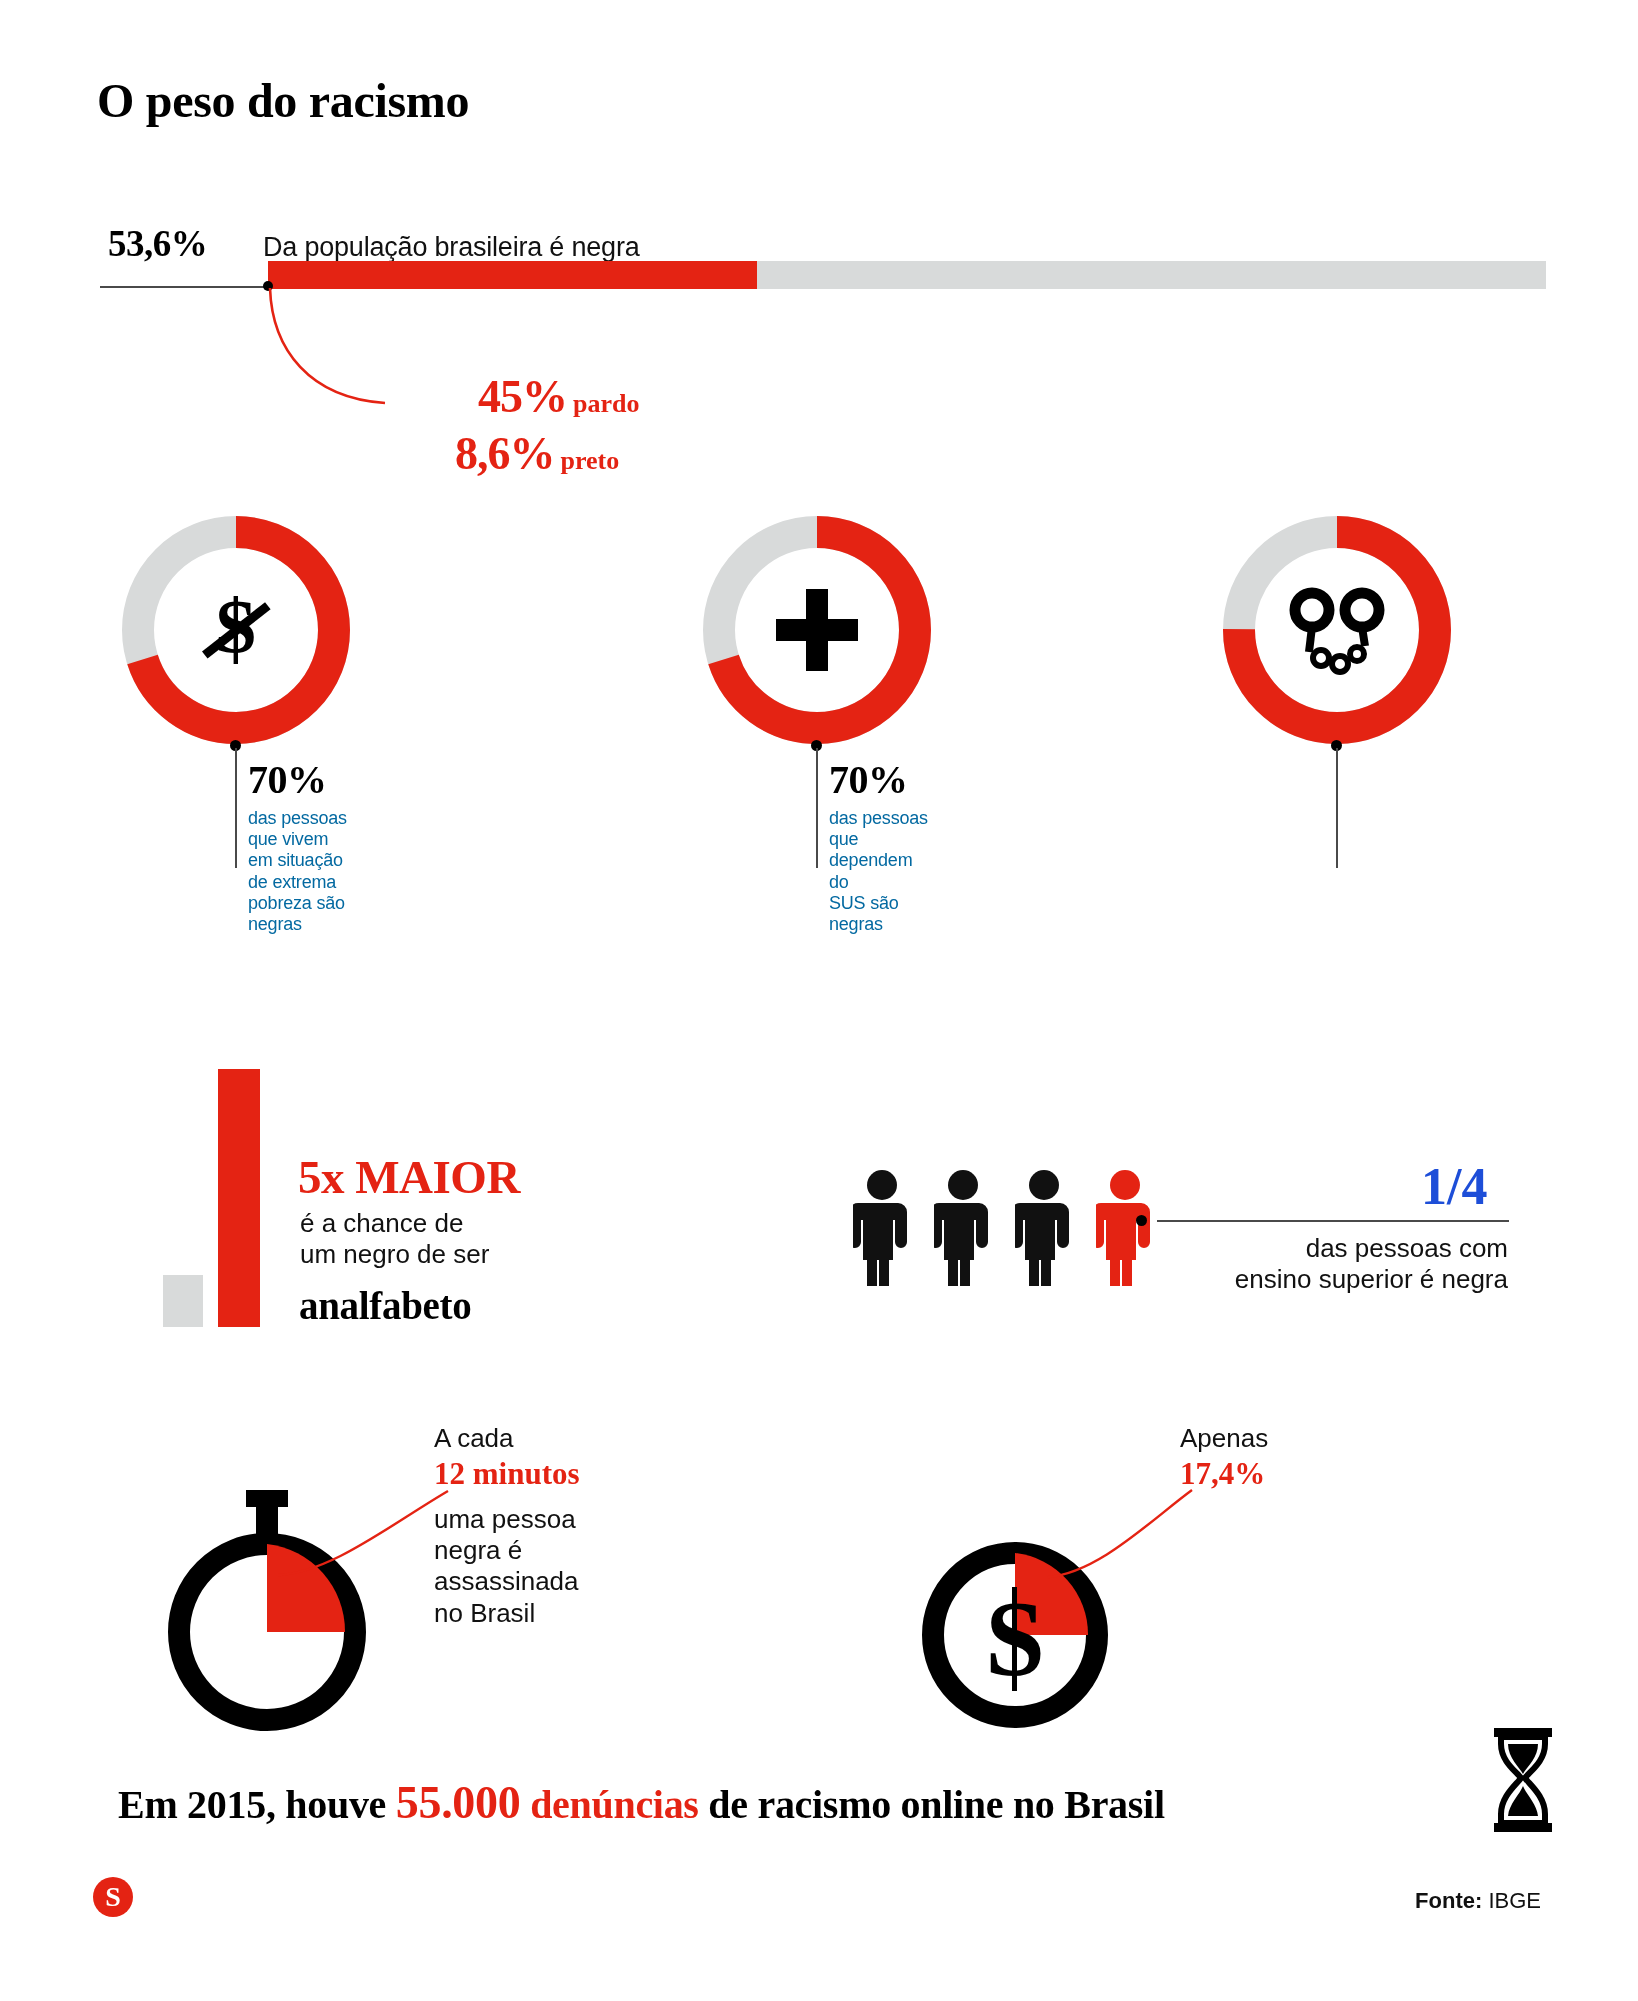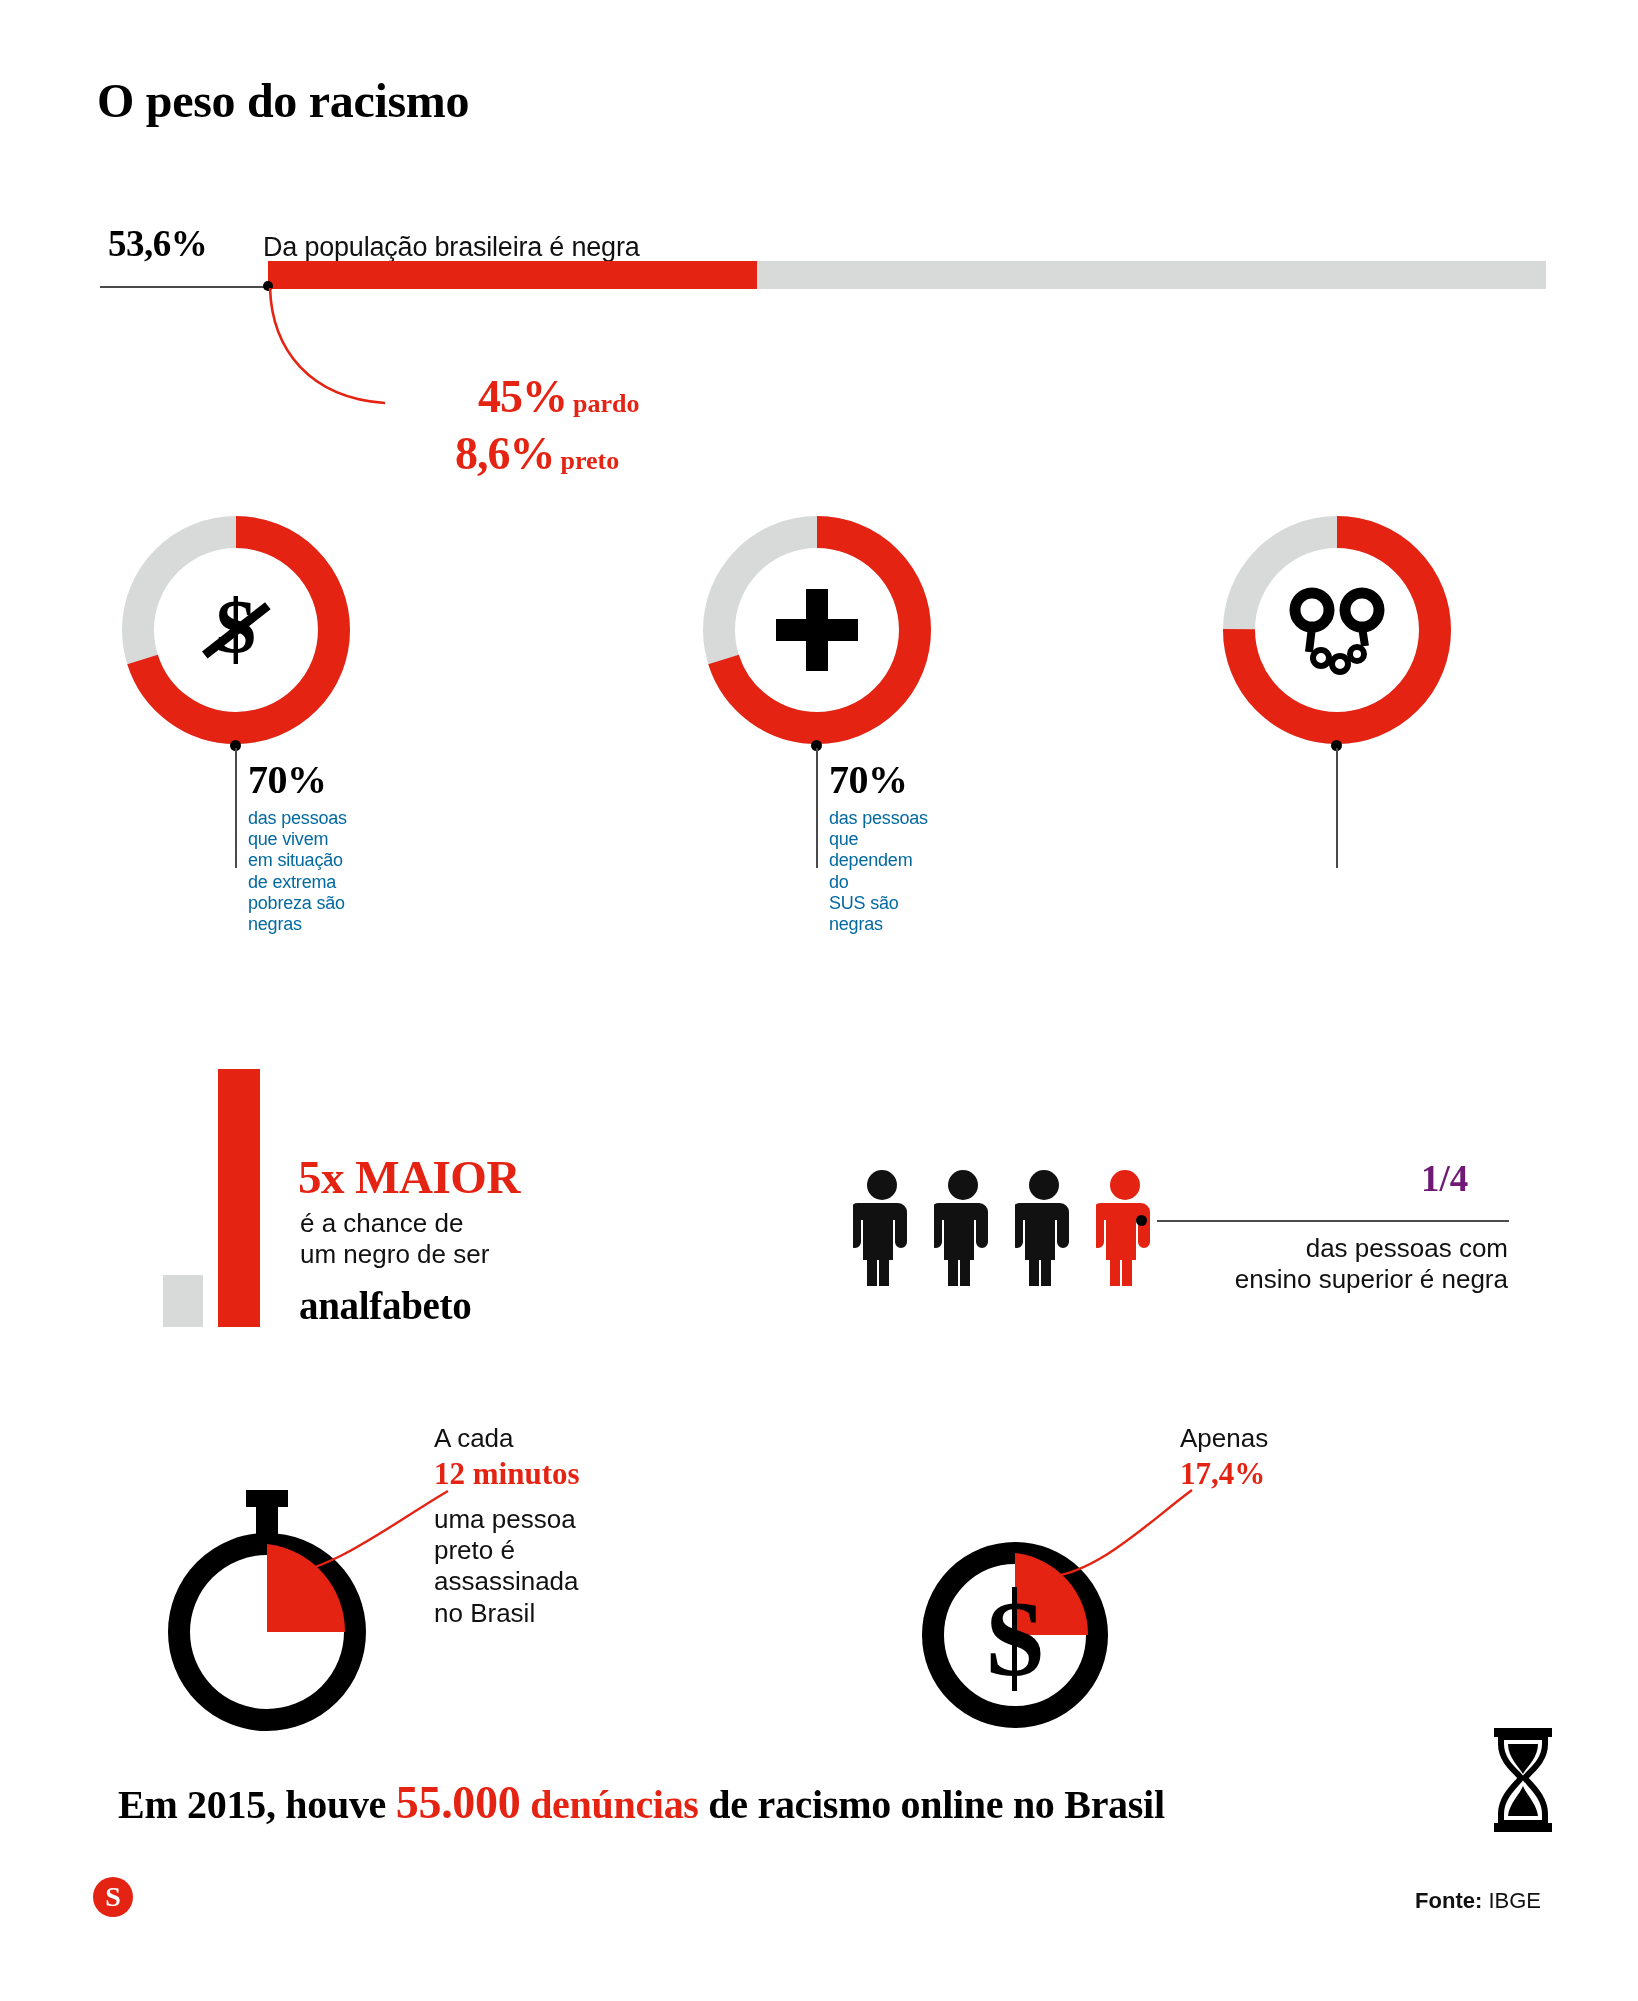--- a/index.html
+++ b/index.html
@@ -98,21 +98,21 @@
     font-size:39px;color:#000;letter-spacing:-0.3px;
   }
 
   
   #people{position:absolute;left:853px;top:1168px;display:flex;gap:23px;}
   #people svg{display:block;}
   #frac-line{position:absolute;left:1157px;top:1220px;width:352px;height:2px;background:#4a4a4a;}
   #frac-dot{position:absolute;left:1136px;top:1215px;width:11px;height:11px;border-radius:50%;background:#000;}
   #frac{
     position:absolute;left:1421px;top:1157px;
-    font-family:"Liberation Serif", serif;font-weight:bold;font-size:37px;color:#701a75;
+    font-family:"Liberation Serif", serif;font-weight:bold;font-size:52px;color:#1d4ed8;
   }
   #frac-text{
     position:absolute;left:1188px;top:1233px;
     font-size:26px;line-height:1.2;color:#111;text-align:right;width:320px;
   }
 
   
   #stopwatch{position:absolute;left:150px;top:1490px;}
   #sw-text{position:absolute;left:434px;top:1423px;width:240px;}
   #dollarcircle{position:absolute;left:915px;top:1535px;}
@@ -274,21 +274,21 @@
     <path d="M117,142 L117,54 A88,88 0 0 1 195,142 Z" fill="#e42313"></path>
   </svg>
 </div>
 <svg style="position:absolute;left:270px;top:1465px;" width="200" height="120">
   <path d="M8,110 C60,108 120,60 178,26" fill="none" stroke="#e42313" stroke-width="2.4"></path>
 </svg>
 <div id="sw-text">
   <div class="lead-label-a">A cada</div>
   <div class="lead-label-b">12 minutos</div>
   <div class="lead-label-c" style="white-space:pre-line;">uma pessoa
-preto é
+negra é
 assassinada
 no Brasil</div>
 </div>
 
 <div id="dollarcircle">
   <svg width="200" height="200" viewBox="0 0 200 200">
     <circle cx="100" cy="100" r="82" fill="none" stroke="#000" stroke-width="22"></circle>
     <path d="M100,100 L100,18 A82,82 0 0 1 173,100 Z" fill="#e42313"></path>
     <text x="100" y="140" text-anchor="middle" font-family="Liberation Serif, serif" font-size="108" font-weight="bold" fill="#000">S</text>
     <rect x="97" y="52" width="5" height="104" fill="#000"></rect>

